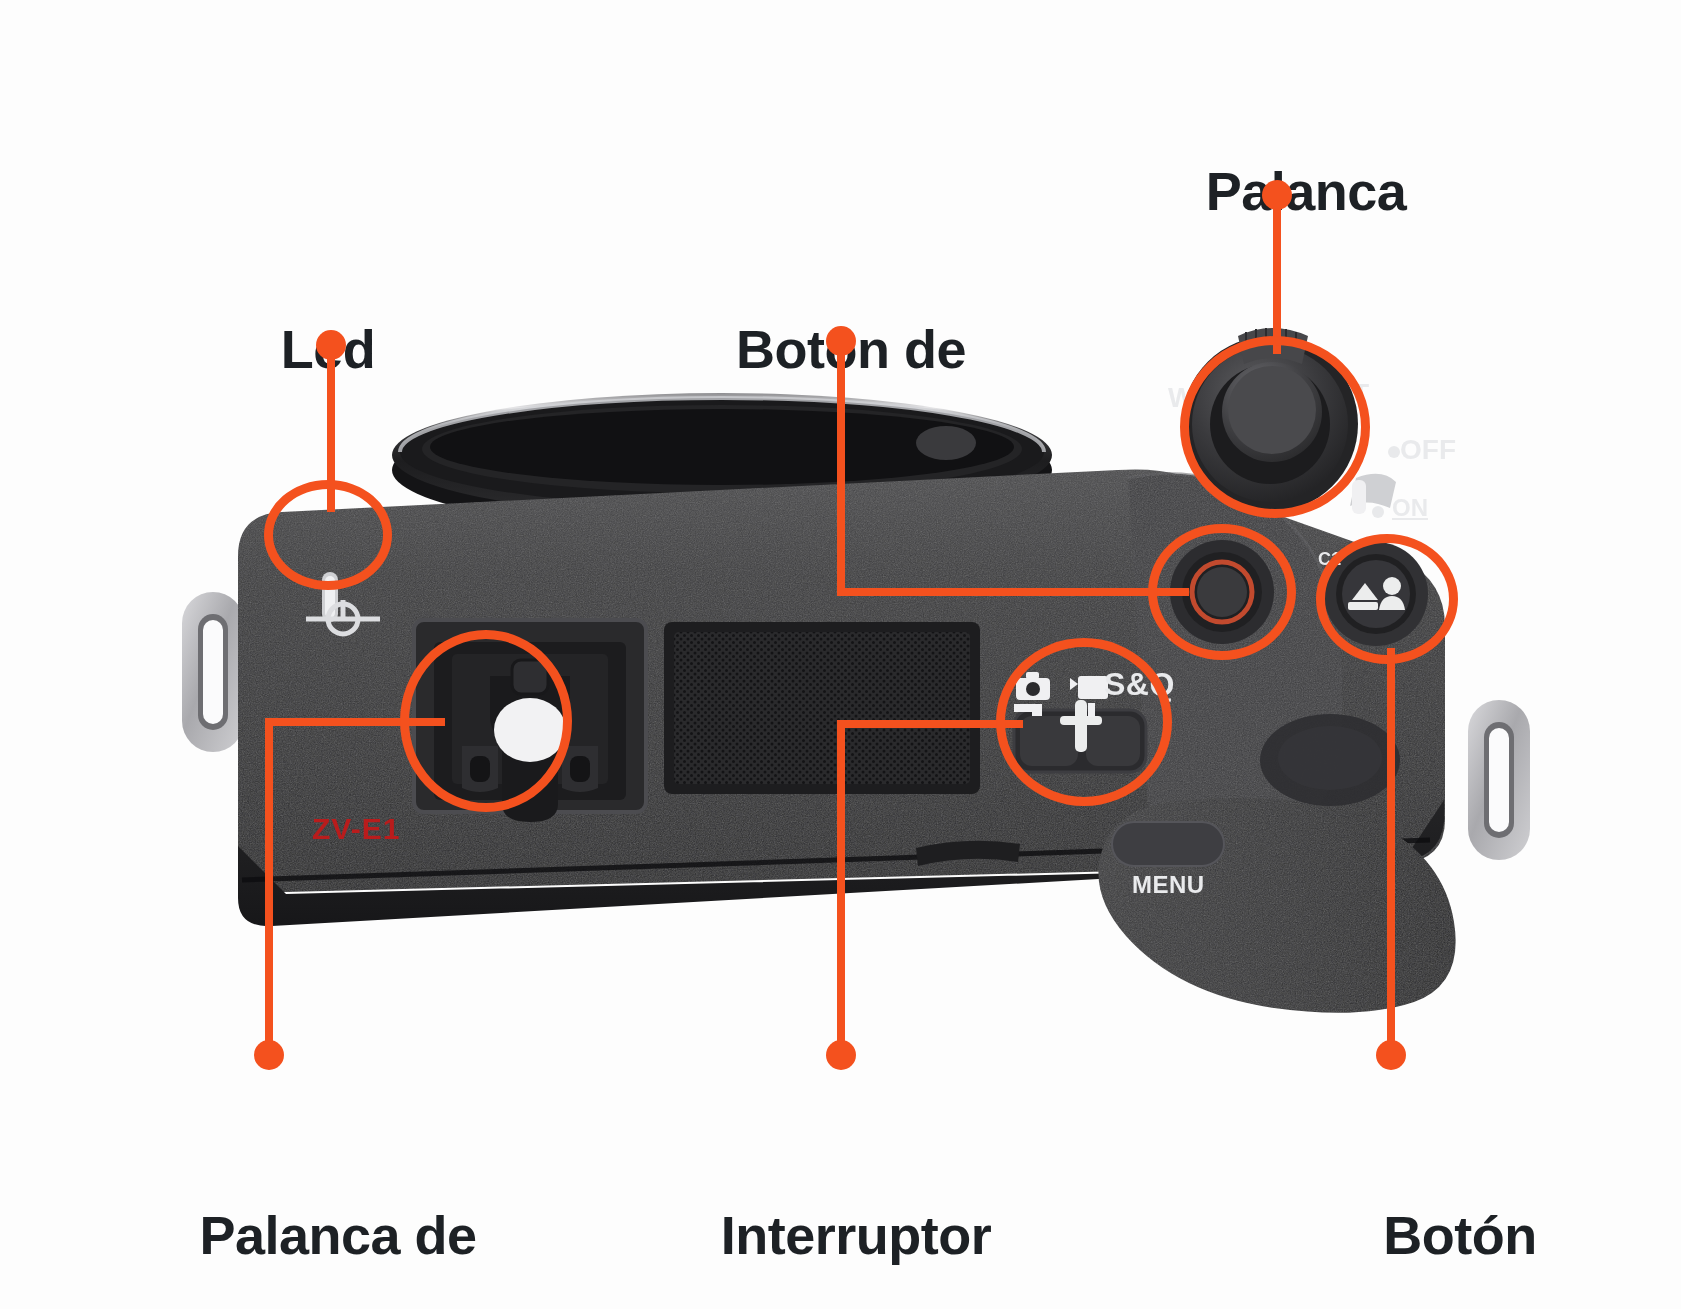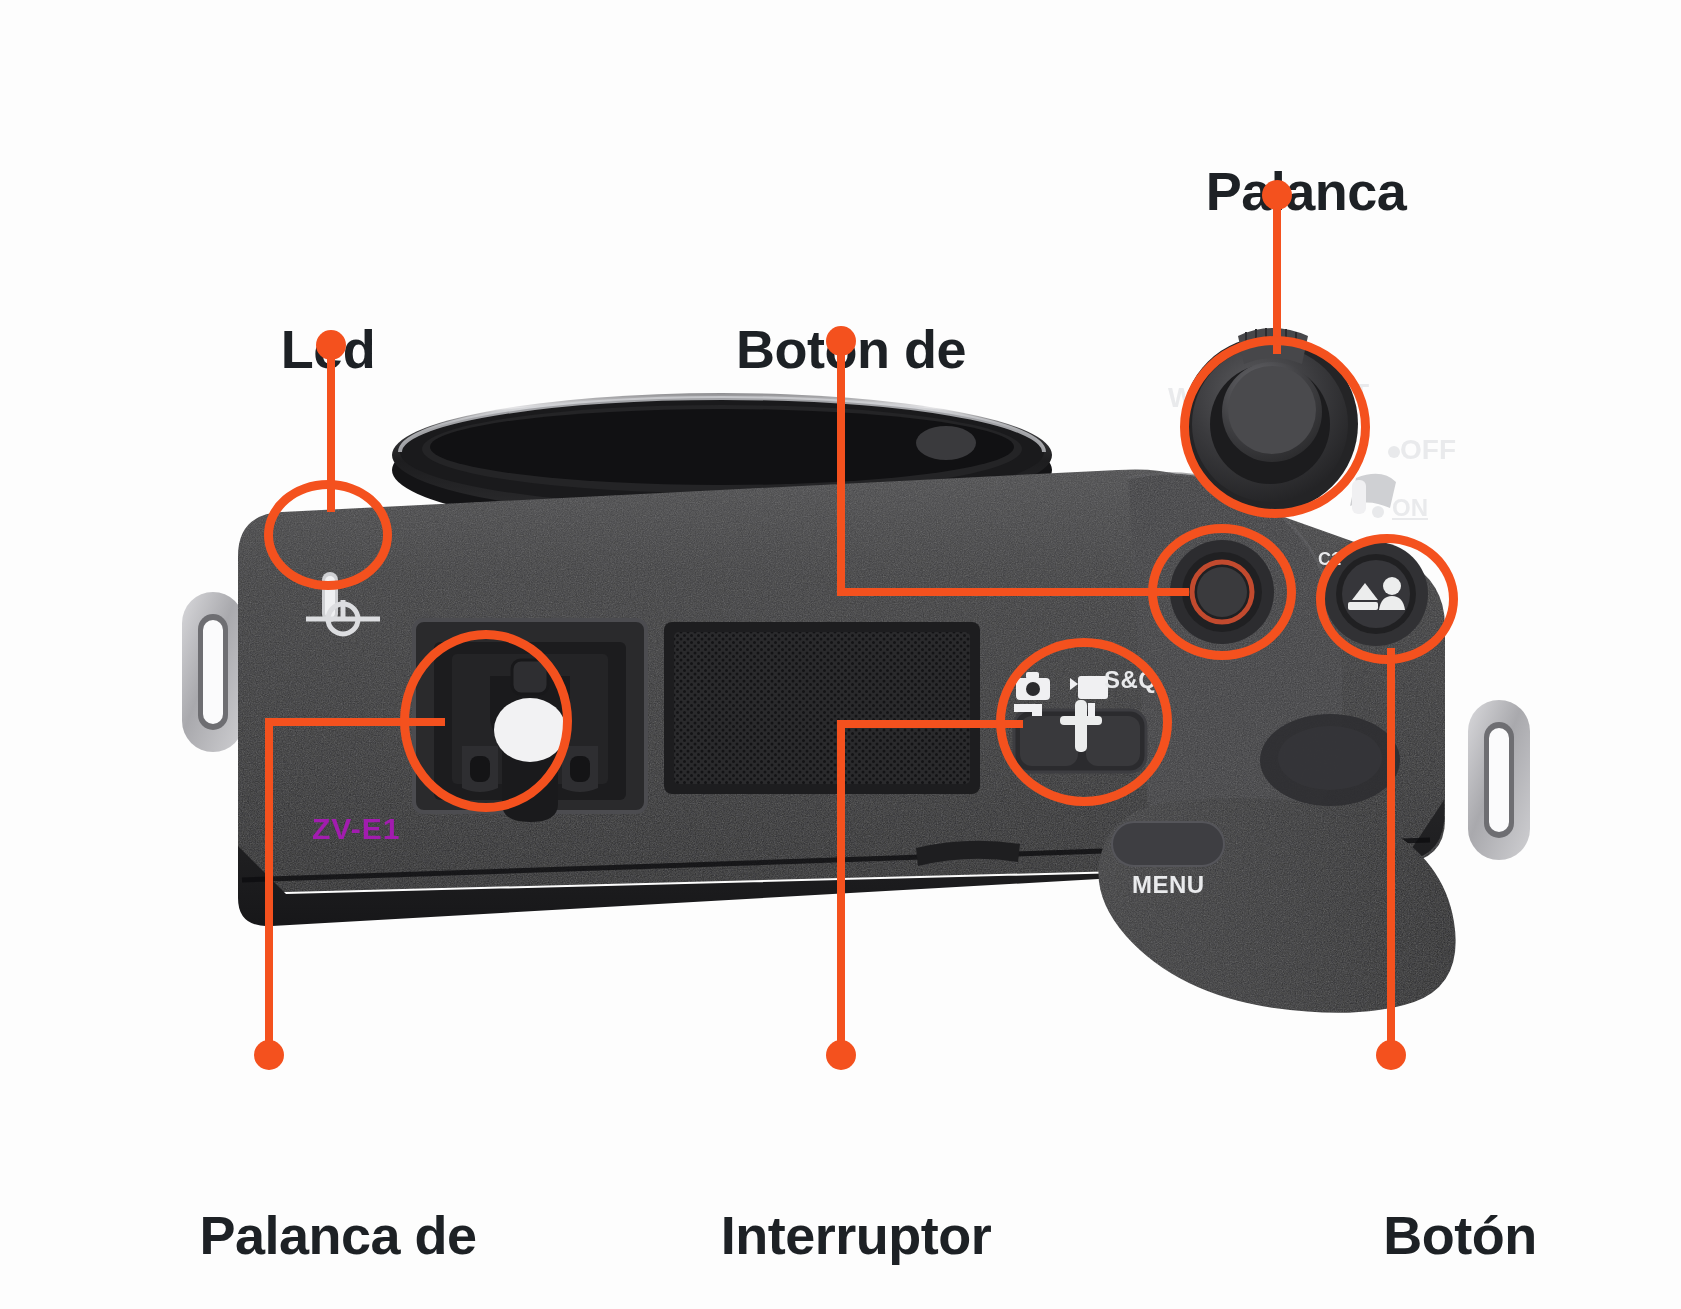--- a/index.html
+++ b/index.html
@@ -58,21 +58,21 @@
     position: absolute;
     left: 0; top: 0;
     width: 1681px; height: 1309px;
   }
 
   .cam-svg { position: absolute; left: 0; top: 0; }
 
   
   .cam-text {
     position: absolute;
-    color: #a21caf;
+    color: #b91c1c;
     font-weight: 700;
     font-family: "Liberation Sans", sans-serif;
     white-space: pre;
   }
   .cam-text.bright { color: #e9eaec; }
 </style>
 </head>
 <body>
 
 <div id="stage">
@@ -321,21 +321,21 @@
       <path d="M916 848 q52 -12 104 -4 l-2 18 q-50 -8 -100 4 Z" fill="#1e1e20"></path>
     </svg>
 
     <div class="cam-text" style="left:312px; top:812px; font-size:30px; letter-spacing:1px;">ZV-E1</div>
     <div class="cam-text bright" style="left:1132px; top:871px; font-size:24px; letter-spacing:0.5px;">MENU</div>
     <div class="cam-text bright" style="left:1400px; top:434px; font-size:28px;">OFF</div>
     <div class="cam-text bright" style="left:1392px; top:494px; font-size:24px;text-decoration:underline;">ON</div>
     <div class="cam-text bright" style="left:1168px; top:382px; font-size:28px;">W</div>
     <div class="cam-text bright" style="left:1352px; top:378px; font-size:28px;">T</div>
     <div class="cam-text bright" style="left:1318px; top:549px; font-size:18px;">C1</div>
-    <div class="cam-text bright" style="left:1104px; top:666px; font-size:24px; letter-spacing:0.5px;">S&amp;Q</div>
+    <div class="cam-text bright" style="left:1104px; top:666px; font-size:32px; letter-spacing:0.5px;">S&amp;Q</div>
   </div>
 
   <div class="callout-label" style="left:178px; top:198px; width:300px;">
     <div>Led</div>
   </div>
   <div class="dot" style="left:316px; top:330px;"></div>
   <div class="leader leader-v" style="left:327px; top:344px; height:168px;"></div>
   <div class="ring" style="left:264px; top:480px; width:128px; height:110px;"></div>
 
   <div class="callout-label" style="left:676px; top:198px; width:350px;">

